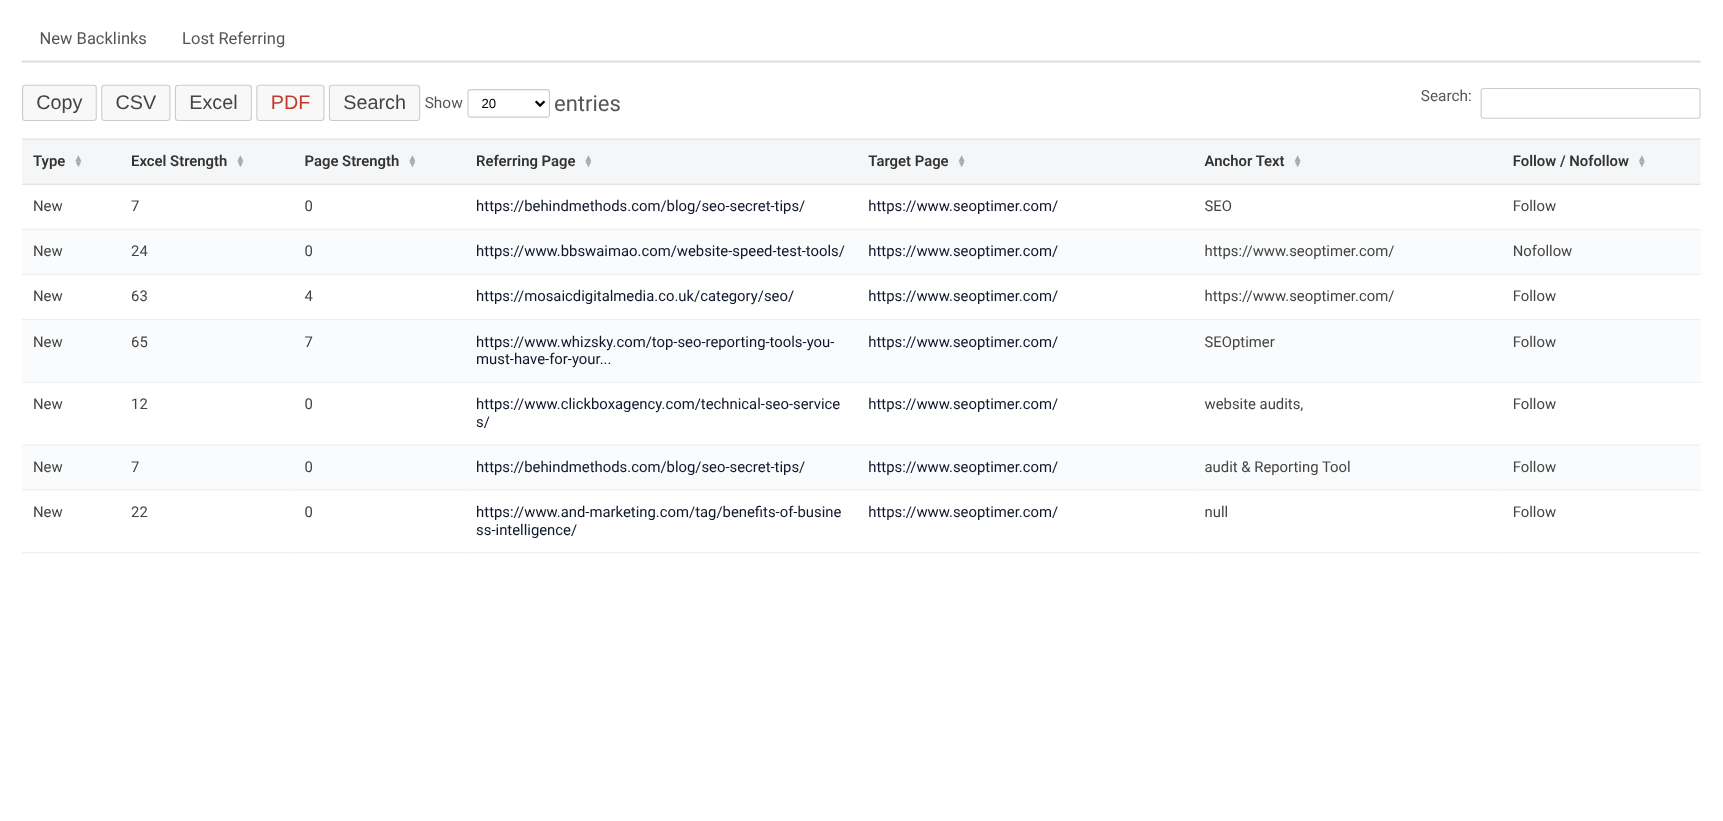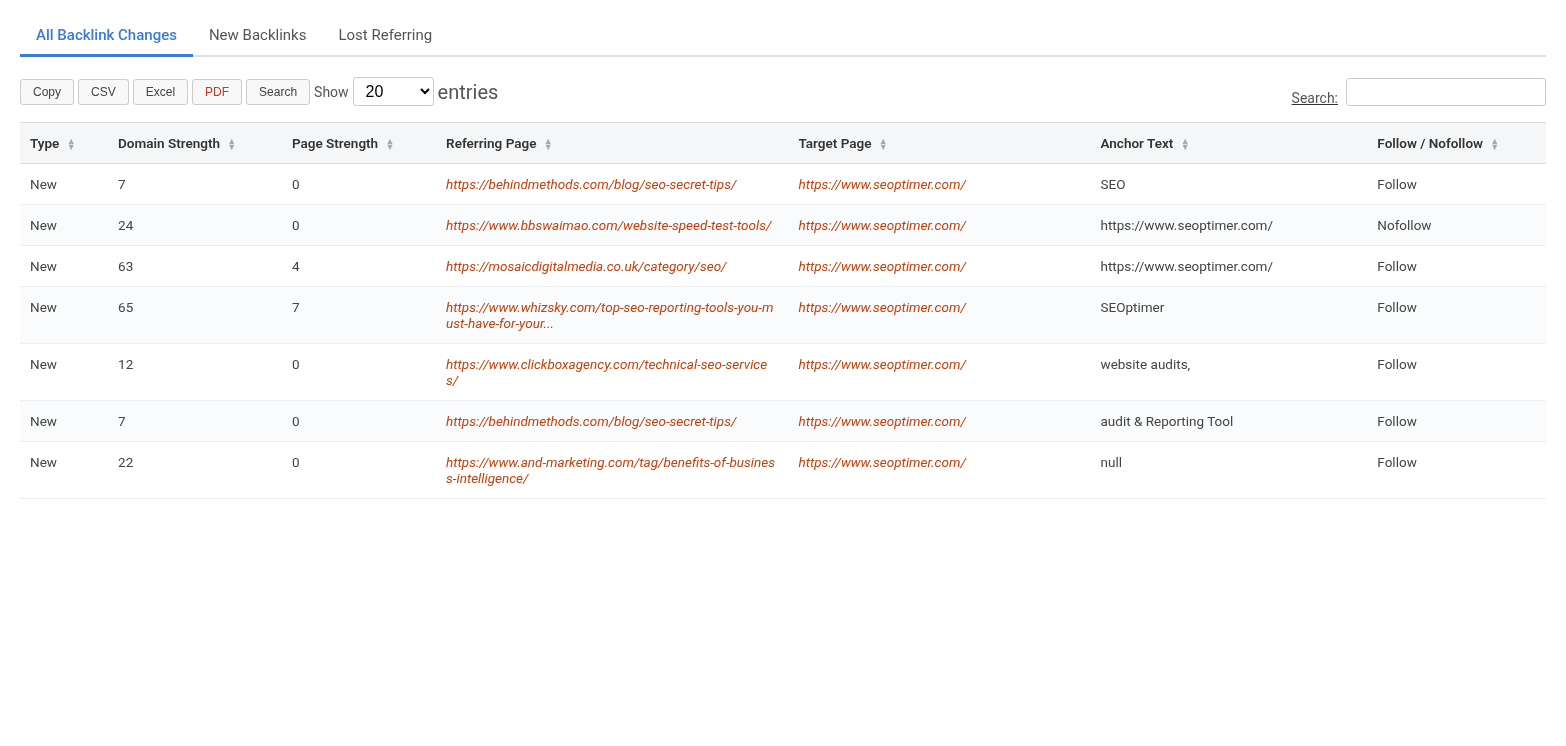--- a/index.html
+++ b/index.html
@@ -37,48 +37,47 @@
       display: flex;
       align-items: center;
       gap: 4px;
       margin-bottom: 16px;
     }
     .toolbar-btn {
       padding: 5px 12px;
       border: 1px solid #ccc;
       background: #f8f8f8;
       cursor: pointer;
-      font-size: 12px;
+      font-size: 18px;
       color: #444;
       border-radius: 3px;
     }
     .toolbar-btn.pdf { color: #c0392b; }
     .show-label {
       color: #555;
       font-size: 14px;
     }
     .entries-select {
       padding: 4px 24px 4px 8px;
       border: 1px solid #ccc;
       border-radius: 3px;
-      font-size: 16px;
+      font-size: 12px;
       background: #fff;
       cursor: pointer;
     }
     .entries-text {
       font-size: 20px;
       color: #555;
       margin-right: 8px;
     }
     .search-area {
       margin-left: auto;
       display: flex;
-      align-items: flex-end;
+      align-items: flex-start;
       gap: 8px;
-      text-decoration: underline;
     }
     .search-label { color: #555; font-size: 14px; }
     .search-input {
       padding: 5px 10px;
       border: 1px solid #ccc;
       border-radius: 3px;
       font-size: 14px;
       width: 200px;
       outline: none;
     }
@@ -117,39 +116,37 @@
       border-bottom: 1px solid #eee;
     }
     tbody tr:nth-child(odd) { background: #fff; }
     tbody tr:nth-child(even) { background: #fafbfc; }
     td {
       padding: 12px 10px;
       vertical-align: top;
       color: #444;
     }
     td a {
-      color: #c2410c;
+      color: #0f172a;
       text-decoration: none;
       word-break: break-all;
-      font-style: italic;
     }
 
     .col-type { width: 70px; }
     .col-domain { width: 120px; }
     .col-page { width: 120px; }
     .col-referring { width: 280px; }
     .col-target { width: 240px; }
     .col-anchor { width: 220px; }
     .col-follow { width: 120px; }
   </style>
 </head>
 <body>
 
 <div class="tabs">
-  <div class="tab active">All Backlink Changes</div>
   <div class="tab">New Backlinks</div>
   <div class="tab">Lost Referring</div>
 </div>
 
 <div class="toolbar">
   <button class="toolbar-btn">Copy</button>
   <button class="toolbar-btn">CSV</button>
   <button class="toolbar-btn">Excel</button>
   <button class="toolbar-btn pdf">PDF</button>
   <button class="toolbar-btn">Search</button>
@@ -170,21 +167,21 @@
   <thead>
     <tr>
       <th class="col-type">
         <span>Type</span>
         <span class="sort-arrows">
             <span>▲</span>
             <span>▼</span>
           </span>
       </th>
       <th class="col-domain">
-        <span>Domain Strength</span>
+        <span>Excel Strength</span>
         <span class="sort-arrows">
             <span>▲</span>
             <span>▼</span>
           </span>
       </th>
       <th class="col-page">
         <span>Page Strength</span>
         <span class="sort-arrows">
             <span>▲</span>
             <span>▼</span>

